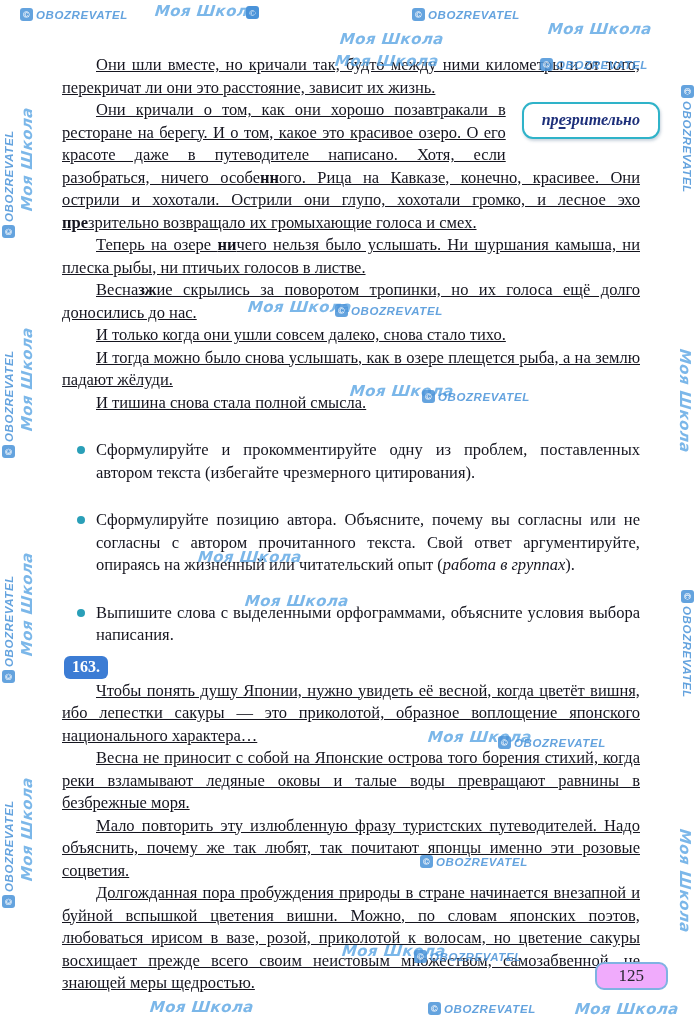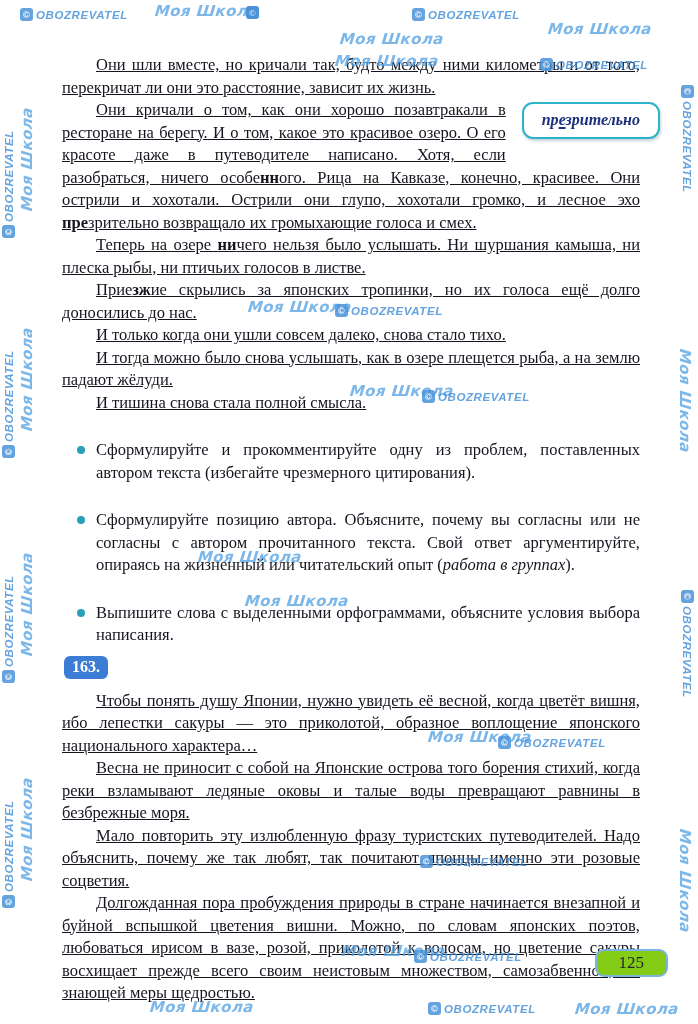--- a/index.html
+++ b/index.html
@@ -43,32 +43,32 @@
   ul.tasks { list-style: none; margin: 5px 0 2px 0; }
   ul.tasks li {
     position: relative; padding-left: 34px; text-align: justify; margin-bottom: 2px; margin-top: 25px;
   }
   ul.tasks li::before {
     content: ""; position: absolute; left: 15px; top: 7px;
     width: 8px; height: 8px; border-radius: 50%;
     background: var(--bullet, #2a9fb8);
   }
 
-  .exercise-header { margin: 9px 0 11px 2px; display: flex; align-items: baseline; gap: 0; }
+  .exercise-header { margin: 9px 0 1px 2px; display: flex; align-items: baseline; gap: 0; }
   .ex-num {
     background: var(--accent, #3c7cd4); color: #fff; font-weight: bold;
     border-radius: 6px; padding: 0 8px 2px 8px; font-size: 16px; line-height: 21px;
   }
   .ex-intro { }
 
   .page-number {
-    position: absolute; right: 30px; bottom: 47px;
+    position: absolute; right: 30px; bottom: 34px;
     border: 2px solid var(--page-box-border, #7fb2e2);
     border-radius: 9px; padding: 2px 22px;
-    font-size: 17px; color: #26262e; background: #84cc16; z-index: 6;
+    font-size: 17px; color: #26262e; background: #f0abfc; z-index: 6;
   }
 
   
   .wm { position: absolute; pointer-events: none; white-space: nowrap; z-index: 5; }
   .wm-script {
     font-family: "DejaVu Sans", sans-serif; font-style: italic; font-weight: bold;
     color: var(--watermark-script, #57a3e3); opacity: .78; font-size: 15px; letter-spacing: .4px;
     transform: skewX(-6deg);
   }
   .wm-brand {
@@ -93,21 +93,21 @@
 
   <div class="content">
 
 
     <p class="para"><span>Они шли вместе, но кричали так, будто между ними километры и от того, перекричат ли они это расстояние, зависит их жизнь.</span></p>
 
     <div class="margin-term"><span>пр</span><span class="und">е</span><span>зрительно</span></div>
 
     <p class="para"><span>Они кричали о том, как они хорошо позавтракали в ресторане на берегу. И о том, какое это красивое озеро. О его красоте даже в путеводителе написано. Хотя, если разобраться, ничего особе</span><span class="orth">нн</span><span>ого. Рица на Кавказе, конечно, красивее. Они острили и хохотали. Острили они глупо, хохотали громко, и лесное эхо </span><span class="orth">пре</span><span>зрительно возвращало их громыхающие голоса и смех.</span></p>
     <p class="para"><span>Теперь на озере </span><span class="orth">ни</span><span>чего нельзя было услышать. Ни шуршания камыша, ни плеска рыбы, ни птичьих голосов в листве.</span></p>
-    <p class="para"><span>Прие</span><span class="orth">зж</span><span>ие скрылись за японских тропинки, но их голоса ещё долго доносились до нас.</span></p>
+    <p class="para"><span>Весна</span><span class="orth">зж</span><span>ие скрылись за поворотом тропинки, но их голоса ещё долго доносились до нас.</span></p>
     <p class="para"><span>И только когда они ушли совсем далеко, снова стало тихо.</span></p>
     <p class="para"><span>И тогда можно было снова услышать, как в озере плещется рыба, а на землю падают жёлуди.</span></p>
     <p class="para"><span>И тишина снова стала полной смысла.</span></p>
 
 
     <ul class="tasks">
       <li><span>Сформулируйте и прокомментируйте одну из проблем, поставленных автором текста (избегайте чрезмерного цитирования).</span></li>
       <li><span>Сформулируйте позицию автора. Объясните, почему вы согласны или не согласны с автором прочитанного текста. Свой ответ аргументируйте, опираясь на жизненный или читательский опыт (</span><span class="it">работа в группах</span><span>).</span></li>
       <li><span>Выпишите слова с выделенными орфограммами, объясните условия выбора написания.</span></li>
     </ul>

